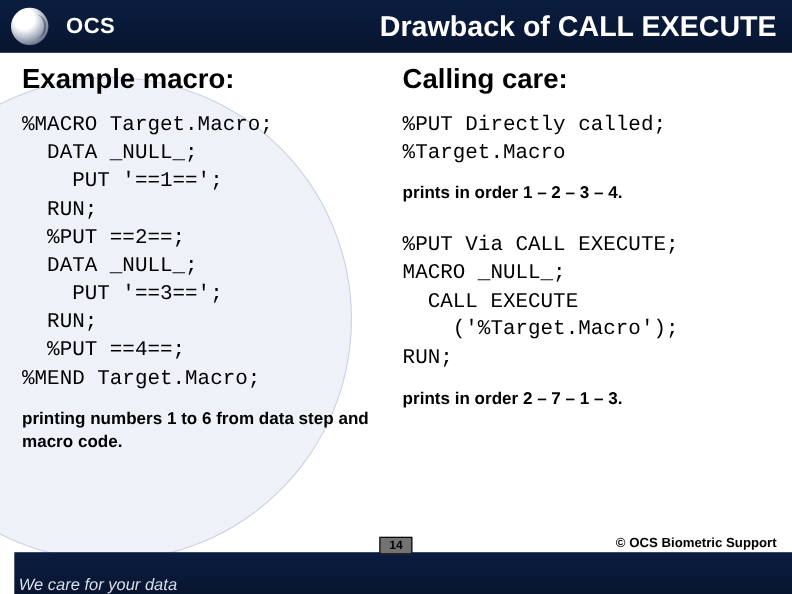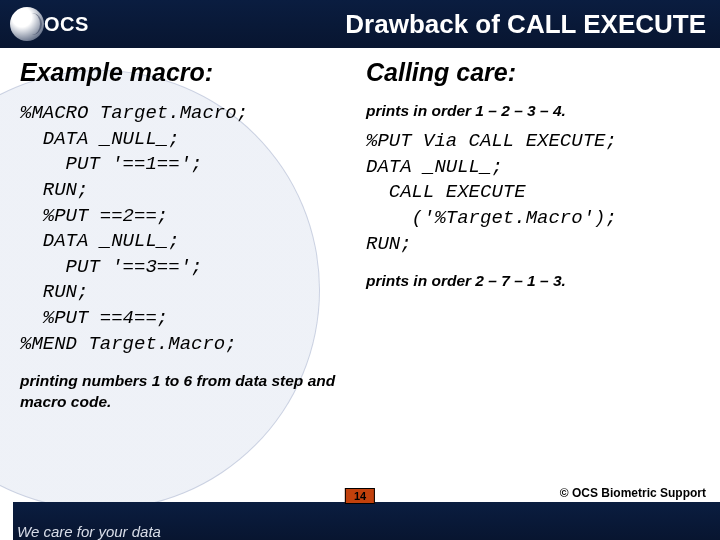--- a/index.html
+++ b/index.html
@@ -23,21 +23,21 @@
     height: 48px;
     background: linear-gradient(#0a1d40, #081530);
     display: flex;
     align-items: center;
     position: relative;
     z-index: 2;
   }
   .logo-wrap {
     display: flex; align-items: center;
     padding-left: 10px;
-    gap: 0;
+    gap: 16px;
   }
   .logo-ball {
     width: 34px; height: 34px;
     border-radius: 50%;
     background: radial-gradient(circle at 35% 30%, #fff 30%, #d0d4dc 45%, #6f7a90 75%, #3a4358 100%);
     position: relative;
   }
   .logo-ball::after {
     content: "";
     position: absolute; left: 12px; top: 6px;
@@ -55,63 +55,62 @@
     position: absolute; right: 14px;
     color: #fff; font-weight: bold; font-size: 26px;
     font-family: Verdana, sans-serif;
     margin-left: 22px;
   }
   .content {
     position: relative; z-index: 1;
     padding: 10px 20px 0 20px;
     display: flex;
     gap: 12px;
-    font-style: italic;
   }
   .col { flex: 1; }
   .col-head {
     font-weight: bold;
     font-size: 25px;
     margin-bottom: 14px;
   }
   .code {
     font-family: "Courier New", monospace;
     font-size: 19px;
     line-height: 1.35;
     white-space: pre;
   }
   .note {
     font-family: Verdana, sans-serif;
     font-size: 15.5px;
     font-weight: bold;
     line-height: 1.3;
     margin-top: 14px;
   }
-  .note-r { margin: 14px 0 8px 0; }
+  .note-r { margin: 14px 0 24px 0; }
   .footer {
     position: absolute;
     left: 13px; bottom: 0;
     width: 100%; height: 38px;
     background: linear-gradient(#0a1d40, #081530);
     display: flex; align-items: flex-end;
     padding: 0 4px;
     z-index: 2;
   }
   .care {
     color: #d8dde8; font-style: italic;
     font-size: 15px;
   }
   .pagewrap {
     position: absolute;
     left: 50%; bottom: 36px;
     transform: translateX(-50%);
     z-index: 3;
   }
   .pagebox {
-    background: #c2410c;
+    background: #737373;
     border: 1px solid #000;
     padding: 1px 8px;
     font-size: 11px;
     font-weight: bold;
     font-family: Verdana, sans-serif;
   }
   .copy {
     position: absolute;
     right: 14px; bottom: 40px;
     font-size: 12px;
@@ -143,23 +142,25 @@
   %PUT ==2==;
   DATA _NULL_;
     PUT '==3==';
   RUN;
   %PUT ==4==;
 %MEND Target.Macro;</div>
     <div class="note">printing numbers 1 to 6 from data step and macro code.</div>
   </div>
   <div class="col">
     <div class="col-head">Calling care:</div>
+    <div class="code">%PUT Directly called;
+%Target.Macro</div>
     <div class="note note-r">prints in order 1 – 2 – 3 – 4.</div>
     <div class="code">%PUT Via CALL EXECUTE;
-DATA _NULL_;
+MACRO _NULL_;
   CALL EXECUTE
     ('%Target.Macro');
 RUN;</div>
     <div class="note">prints in order 2 – 7 – 1 – 3.</div>
   </div>
 </div>
 
 <div class="pagewrap">
   <div class="pagebox">14</div>
 </div>

